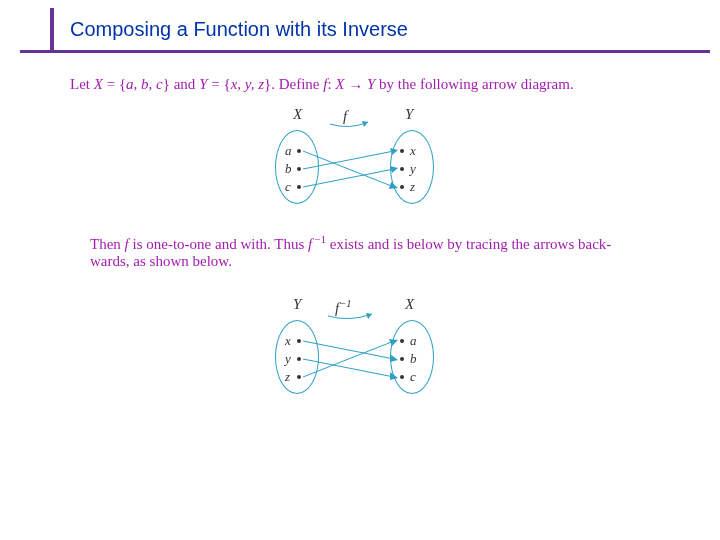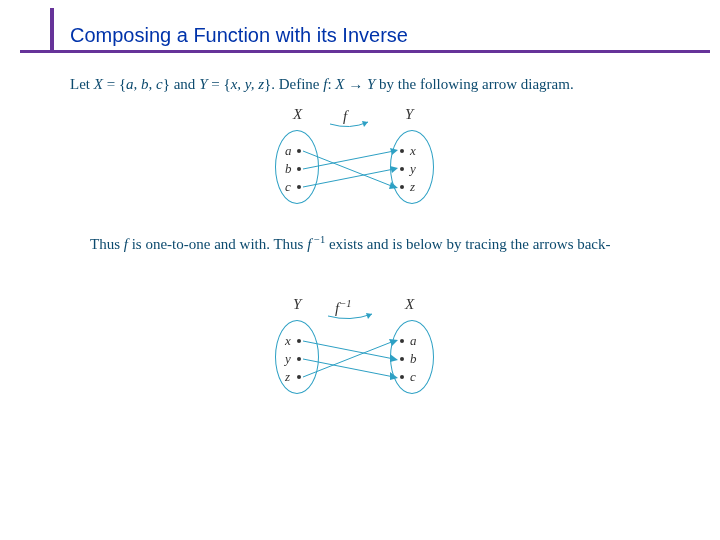--- a/index.html
+++ b/index.html
@@ -15,37 +15,37 @@
     position: absolute;
     left: 50px;
     top: 8px;
     width: 4px;
     height: 45px;
     background: #663399;
   }
   .title {
     position: absolute;
     left: 70px;
-    top: 24px;
+    top: 18px;
     font-size: 20px;
     color: #0033aa;
     font-weight: normal;
   }
   .hline {
     position: absolute;
     left: 20px;
     right: 10px;
     top: 50px;
     height: 3px;
     background: #663399;
   }
   .body-text {
     position: absolute;
     font-family: 'Times New Roman', serif;
-    color: #0c4a6e;
+    color: #a21caf;
     font-size: 15px;
   }
   .t1 { top: 76px; left: 70px; width: 620px; }
   .t2 { top: 234px; left: 90px; width: 600px; }
   .ital { font-style: italic; }
   .diagram-area {
     position: absolute;
     left: 0;
     width: 720px;
   }
@@ -151,21 +151,22 @@
 
     <line class="arrow-line" x1="303" y1="69" x2="394" y2="51"></line>
     <polygon class="arrow-head" points="398,50 390,48 392,55"></polygon>
 
     <line class="arrow-line" x1="303" y1="87" x2="394" y2="69"></line>
     <polygon class="arrow-head" points="398,68 390,66 392,73"></polygon>
   </svg>
 </div>
 
 <div class="body-text t2">
-  <span>Thus </span><span class="ital">f</span><span> is one-to-one and with. Thus </span><span class="ital">f</span><sup>&nbsp;−1</sup><span> exists and is below by tracing the arrows back-</span><br>
+  <span>Then </span><span class="ital">f</span><span> is one-to-one and with. Thus </span><span class="ital">f</span><sup>&nbsp;−1</sup><span> exists and is below by tracing the arrows back-</span><br>
+  <span>wards, as shown below.</span>
 </div>
 
 <div class="diagram-area d2">
   <div class="setlabel" style="left:293px; top:6px;">Y</div>
   <div class="funclabel" style="left:335px; top:8px;"><span class="ital">f</span><sup>−1</sup></div>
   <div class="setlabel" style="left:405px; top:6px;">X</div>
 
   <div class="oval" style="left:275px; top:30px;"></div>
   <div class="oval" style="left:390px; top:30px;"></div>
 

